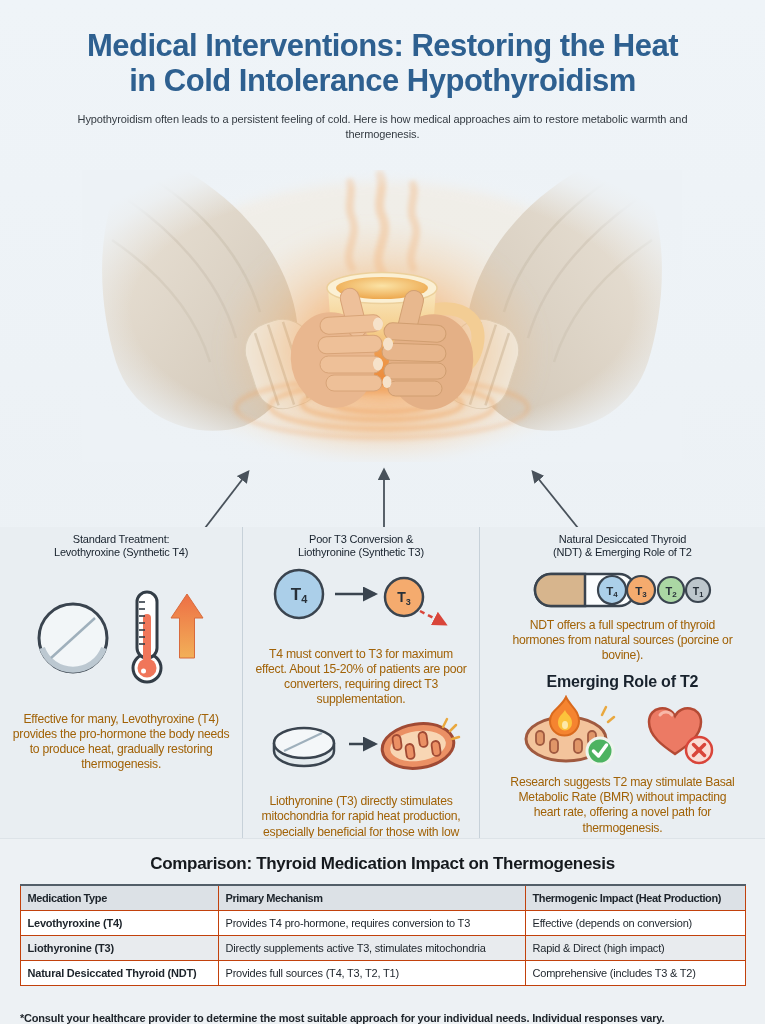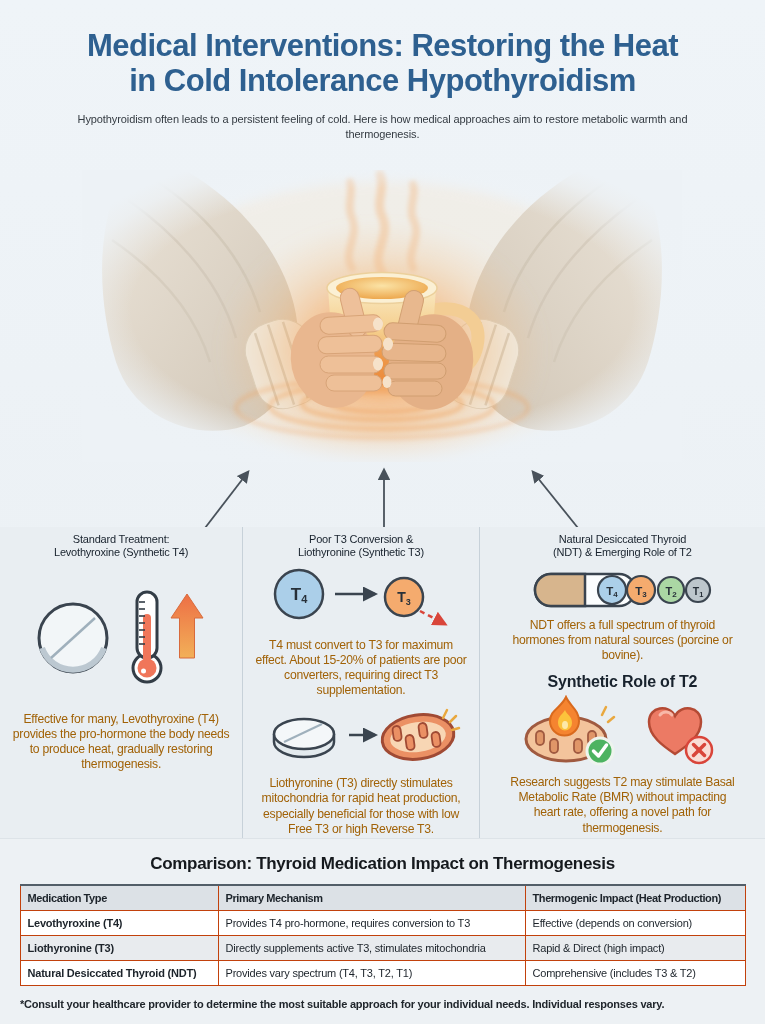--- a/index.html
+++ b/index.html
@@ -21,35 +21,35 @@
   .col1{width:258px;}
   .col2{width:252px;border-left:1px solid #c7d1d9;}
   .col3{width:305px;border-left:1px solid #c7d1d9;}
   .col h2{margin:2px 0 0 0;font-size:11px;font-weight:400;color:#18222d;line-height:1.22;letter-spacing:-0.2px;}
   .col h2 span{display:block;}
   .col .body{color:#a16207;font-size:12.2px;line-height:1.24;letter-spacing:-0.25px;margin:6px auto 0;}
   .col1 .iconrow{margin-top:26px;}
   .col1 .body{margin-top:22px;max-width:226px;}
   .col2 .diagram1{margin-top:6px;}
   .col2 .diagram2{margin-top:4px;}
-  .col2 .body{max-width:232px;margin-top:4px;}
+  .col2 .body{max-width:232px;margin-top:13px;}
   .col3 .capsulerow{margin-top:10px;}
   .col3 .body{max-width:226px;margin-top:4px;}
   .col3 h3{margin:10px 0 0 0;font-size:16px;font-weight:700;color:#18222d;letter-spacing:-0.2px;}
   .col3 .iconrow2{margin-top:4px;}
   
   .tablesec{position:absolute;top:838px;left:0;width:765px;height:186px;background:#edf1f4;border-top:1px solid #dde3e8;}
   .tabletitle{margin-top:15px;text-align:center;font-size:17px;font-weight:700;color:#15191d;letter-spacing:-0.3px;}
   table.cmp{margin:10px auto 0;border-collapse:collapse;table-layout:fixed;width:725px;background:#fff;}
   table.cmp th,table.cmp td{border:1px solid #c2410c;padding:6px 7px;font-size:11px;white-space:nowrap;overflow:hidden;text-align:left;color:#1c232a;}
   table.cmp th{background:#dce1e6;font-weight:700;letter-spacing:-0.4px;border-top:2px solid #525e68;}
   table.cmp td{letter-spacing:-0.2px;}
   table.cmp tr.alt td{background:#e8ebee;}
   table.cmp td.med{font-weight:700;}
-  .footnote{width:725px;margin:12px auto 0;font-size:11px;font-weight:700;letter-spacing:-0.2px;color:#20262c;}
+  .footnote{width:725px;margin:26px auto 0;font-size:11px;font-weight:700;letter-spacing:-0.2px;color:#20262c;}
 </style>
 </head>
 <body>
 
 <div class="poster">
 
   <div class="hdr">
     <div class="title">
       <span>Medical Interventions: Restoring the Heat</span>
       <span>in Cold Intolerance Hypothyroidism</span>
@@ -275,21 +275,21 @@
           <text x="80" y="25" text-anchor="middle" font-size="11.5" font-weight="700" fill="#273039"><tspan>T</tspan><tspan font-size="8" dy="2">4</tspan></text>
           <circle cx="109" cy="20" r="14" stroke="#3a444f" stroke-width="2.2" fill="#f5ab6e"></circle>
           <text x="109" y="25" text-anchor="middle" font-size="11.5" font-weight="700" fill="#273039"><tspan>T</tspan><tspan font-size="8" dy="2">3</tspan></text>
           <circle cx="139" cy="20" r="13" stroke="#3a444f" stroke-width="2.2" fill="#abd7a4"></circle>
           <text x="139" y="25" text-anchor="middle" font-size="11" font-weight="700" fill="#273039"><tspan>T</tspan><tspan font-size="8" dy="2">2</tspan></text>
           <circle cx="166" cy="20" r="12" stroke="#3a444f" stroke-width="2.2" fill="#bdc6cc"></circle>
           <text x="166" y="24.5" text-anchor="middle" font-size="10.5" font-weight="700" fill="#273039"><tspan>T</tspan><tspan font-size="7.5" dy="2">1</tspan></text>
         </svg>
       </div>
       <div class="body">NDT offers a full spectrum of thyroid hormones from natural sources (porcine or bovine).</div>
-      <h3>Synthetic Role of T2</h3>
+      <h3>Emerging Role of T2</h3>
       <div class="iconrow2">
         <svg viewBox="0 0 200 72" width="200" height="72" aria-hidden="true">
           <g>
             <ellipse cx="44" cy="44" rx="40" ry="22" fill="#f3c49c" stroke="#a05a40" stroke-width="3"></ellipse>
             <g fill="#e09668" stroke="#a05a40" stroke-width="1.8">
               <rect x="14" y="36" width="8" height="14" rx="4"></rect>
               <rect x="28" y="44" width="8" height="14" rx="4"></rect>
               <rect x="52" y="44" width="8" height="14" rx="4"></rect>
               <rect x="66" y="36" width="8" height="14" rx="4"></rect>
             </g>
@@ -345,21 +345,21 @@
           <td>Provides T4 pro-hormone, requires conversion to T3</td>
           <td>Effective (depends on conversion)</td>
         </tr>
         <tr class="alt">
           <td class="med">Liothyronine (T3)</td>
           <td>Directly supplements active T3, stimulates mitochondria</td>
           <td>Rapid &amp; Direct (high impact)</td>
         </tr>
         <tr>
           <td class="med">Natural Desiccated Thyroid (NDT)</td>
-          <td>Provides vary spectrum (T4, T3, T2, T1)</td>
+          <td>Provides full sources (T4, T3, T2, T1)</td>
           <td>Comprehensive (includes T3 &amp; T2)</td>
         </tr>
       </tbody>
     </table>
     <div class="footnote">*Consult your healthcare provider to determine the most suitable approach for your individual needs. Individual responses vary.</div>
   </div>
 
 </div>
 
 </body></html>

